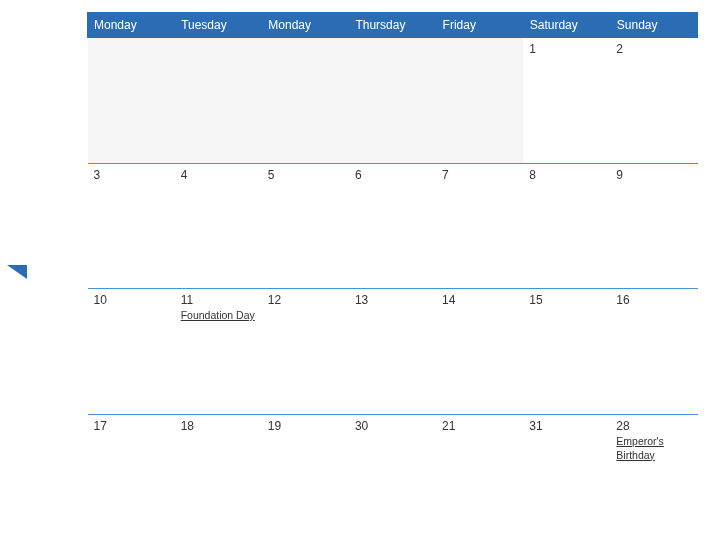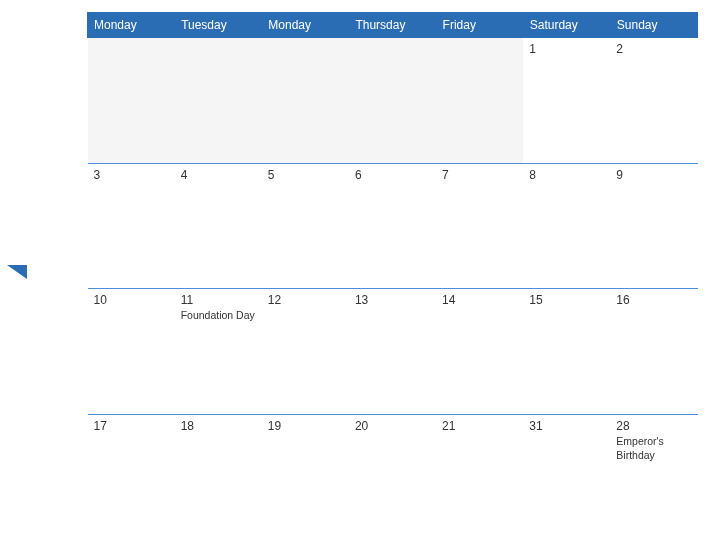--- a/index.html
+++ b/index.html
@@ -90,20 +90,21 @@
       color: #333;
       display: block;
       margin-bottom: 2px;
     }
     .day-event {
       font-size: 10.5px;
       color: #333;
       display: block;
       line-height: 1.3;
       margin-top: 2px;
+      text-decoration: underline;
     }
   </style>
 </head>
 <body>
 
 <div class="page">
   <div class="header">
     <div class="logo">
       <span class="logo-general"></span>
 
@@ -194,21 +195,21 @@
           <td>
             <span class="day-num">17</span>
           </td>
           <td>
             <span class="day-num">18</span>
           </td>
           <td>
             <span class="day-num">19</span>
           </td>
           <td>
-            <span class="day-num">20</span>
+            <span class="day-num">30</span>
           </td>
           <td>
             <span class="day-num">21</span>
           </td>
           <td>
             <span class="day-num">31</span>
           </td>
           <td>
             <span class="day-num">28</span>
             <span class="day-event">Emperor's Birthday</span>

